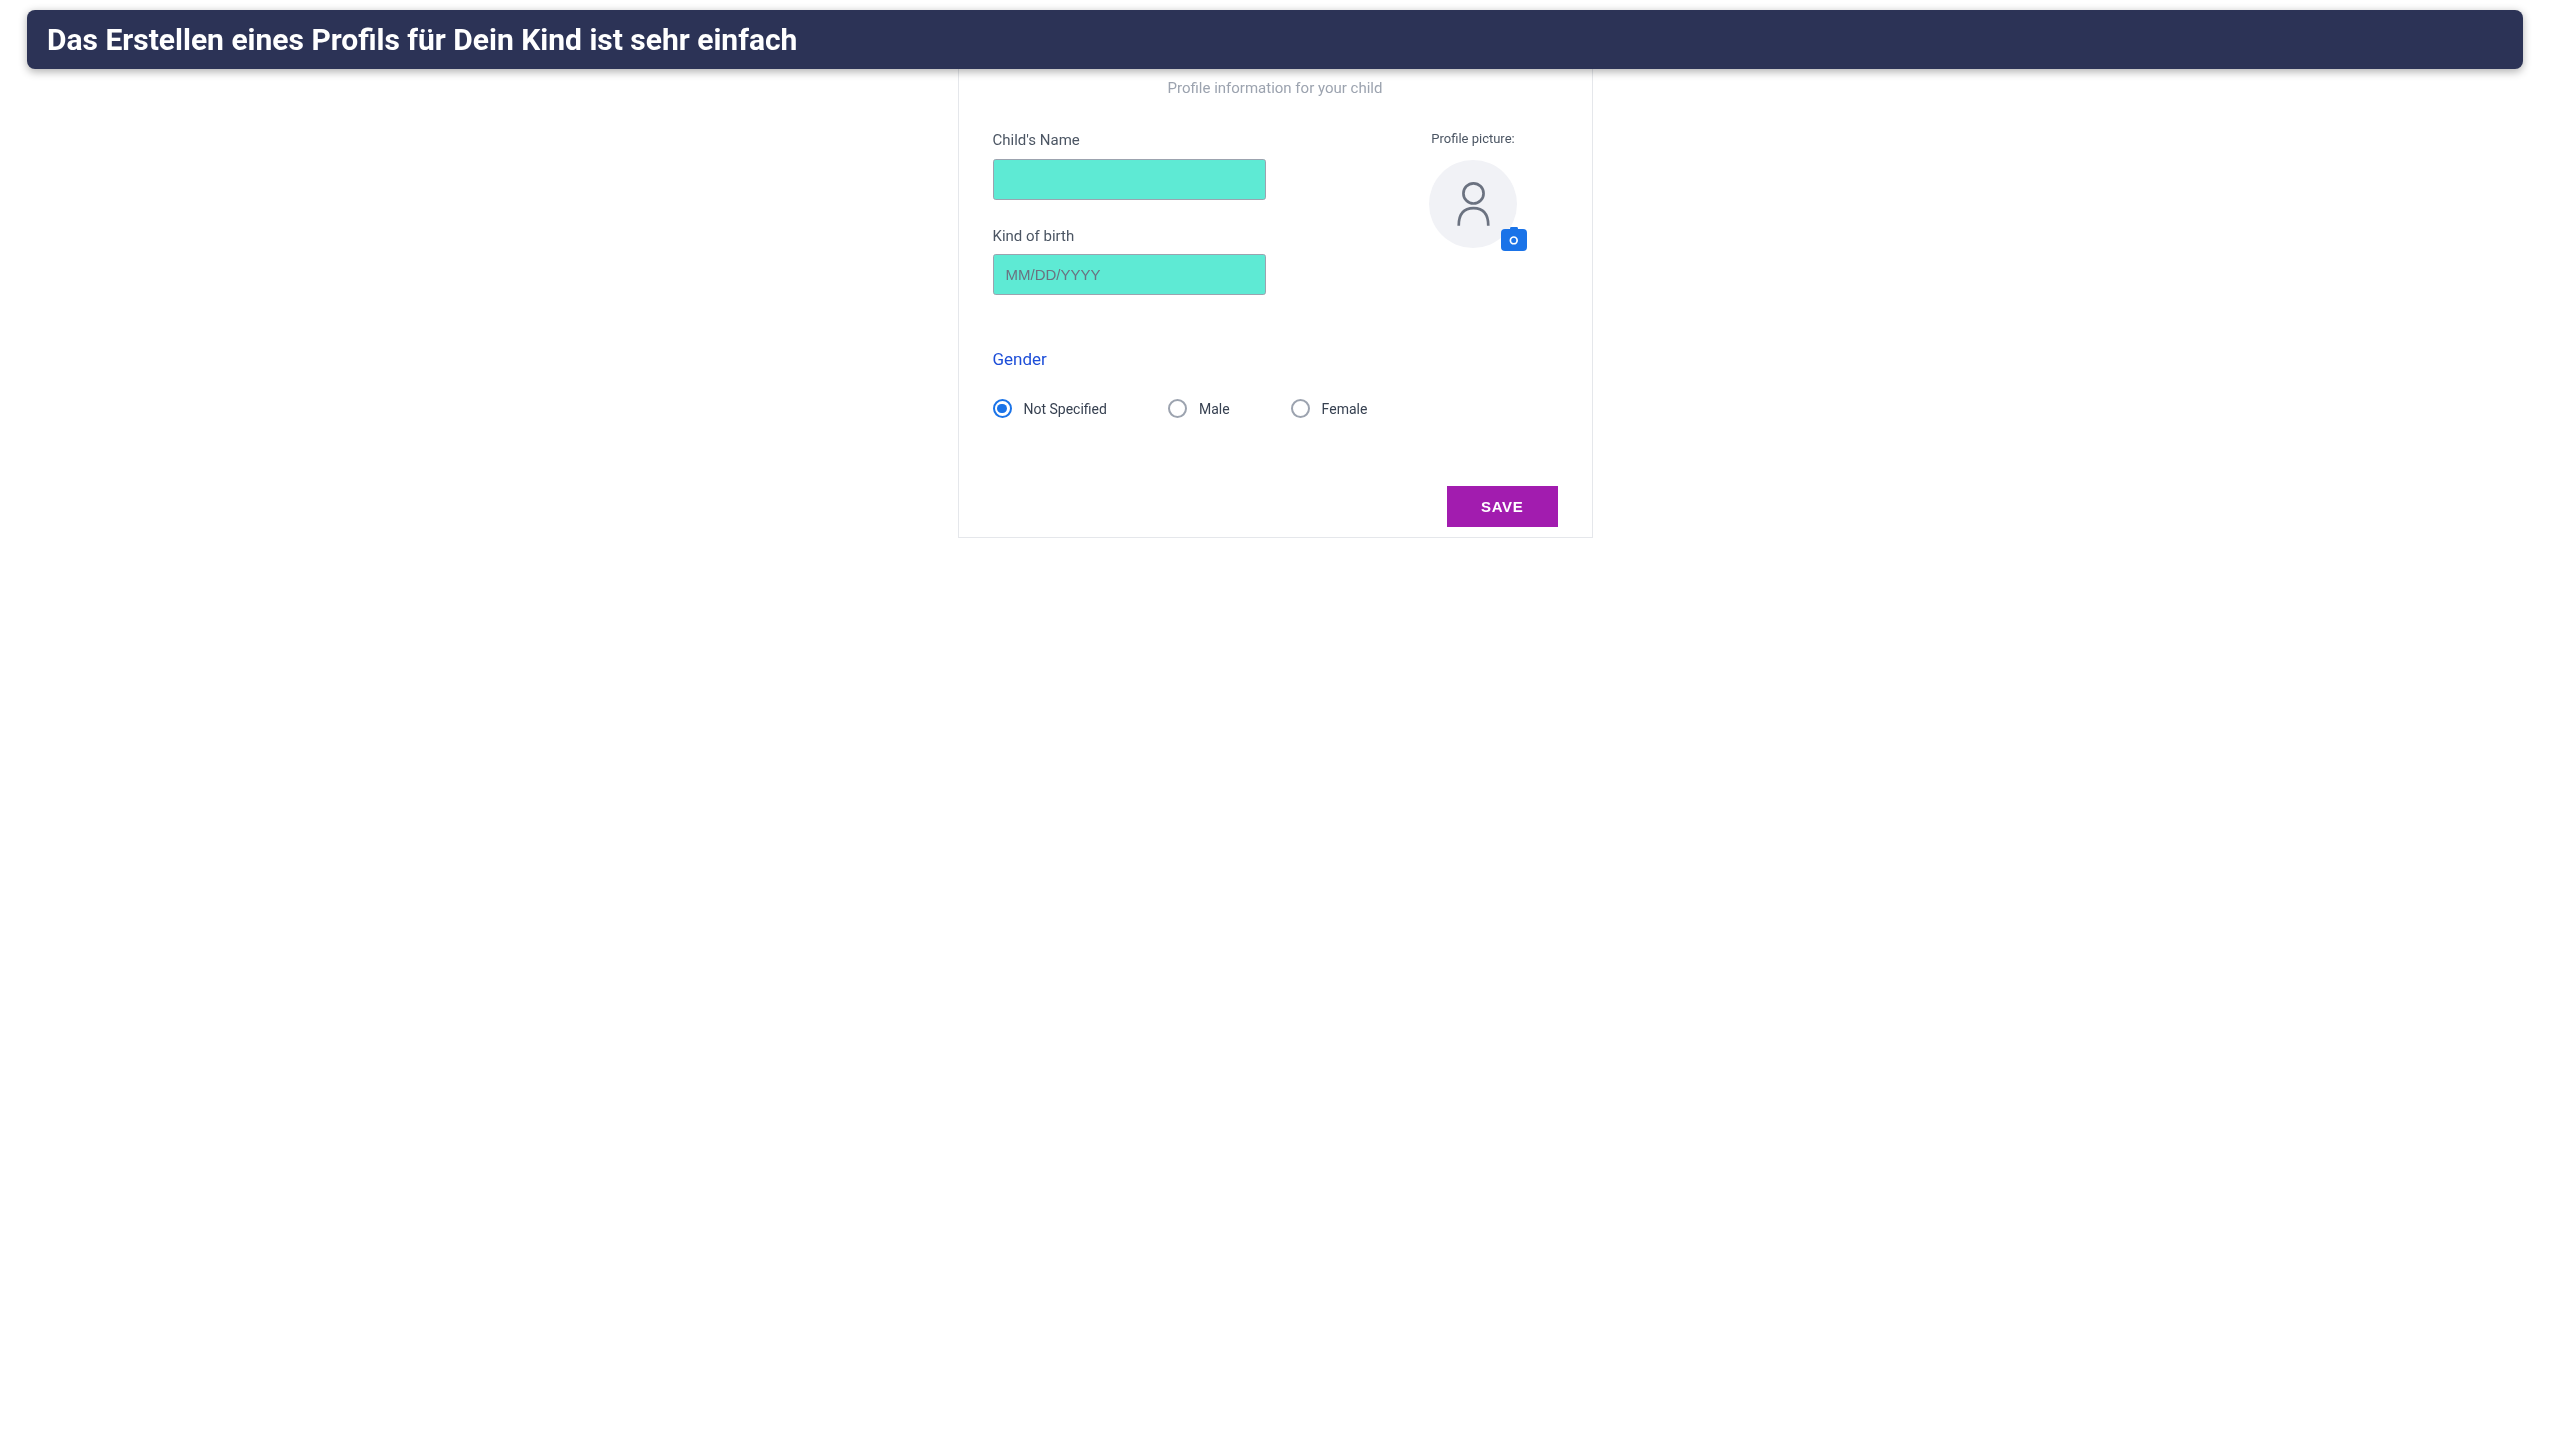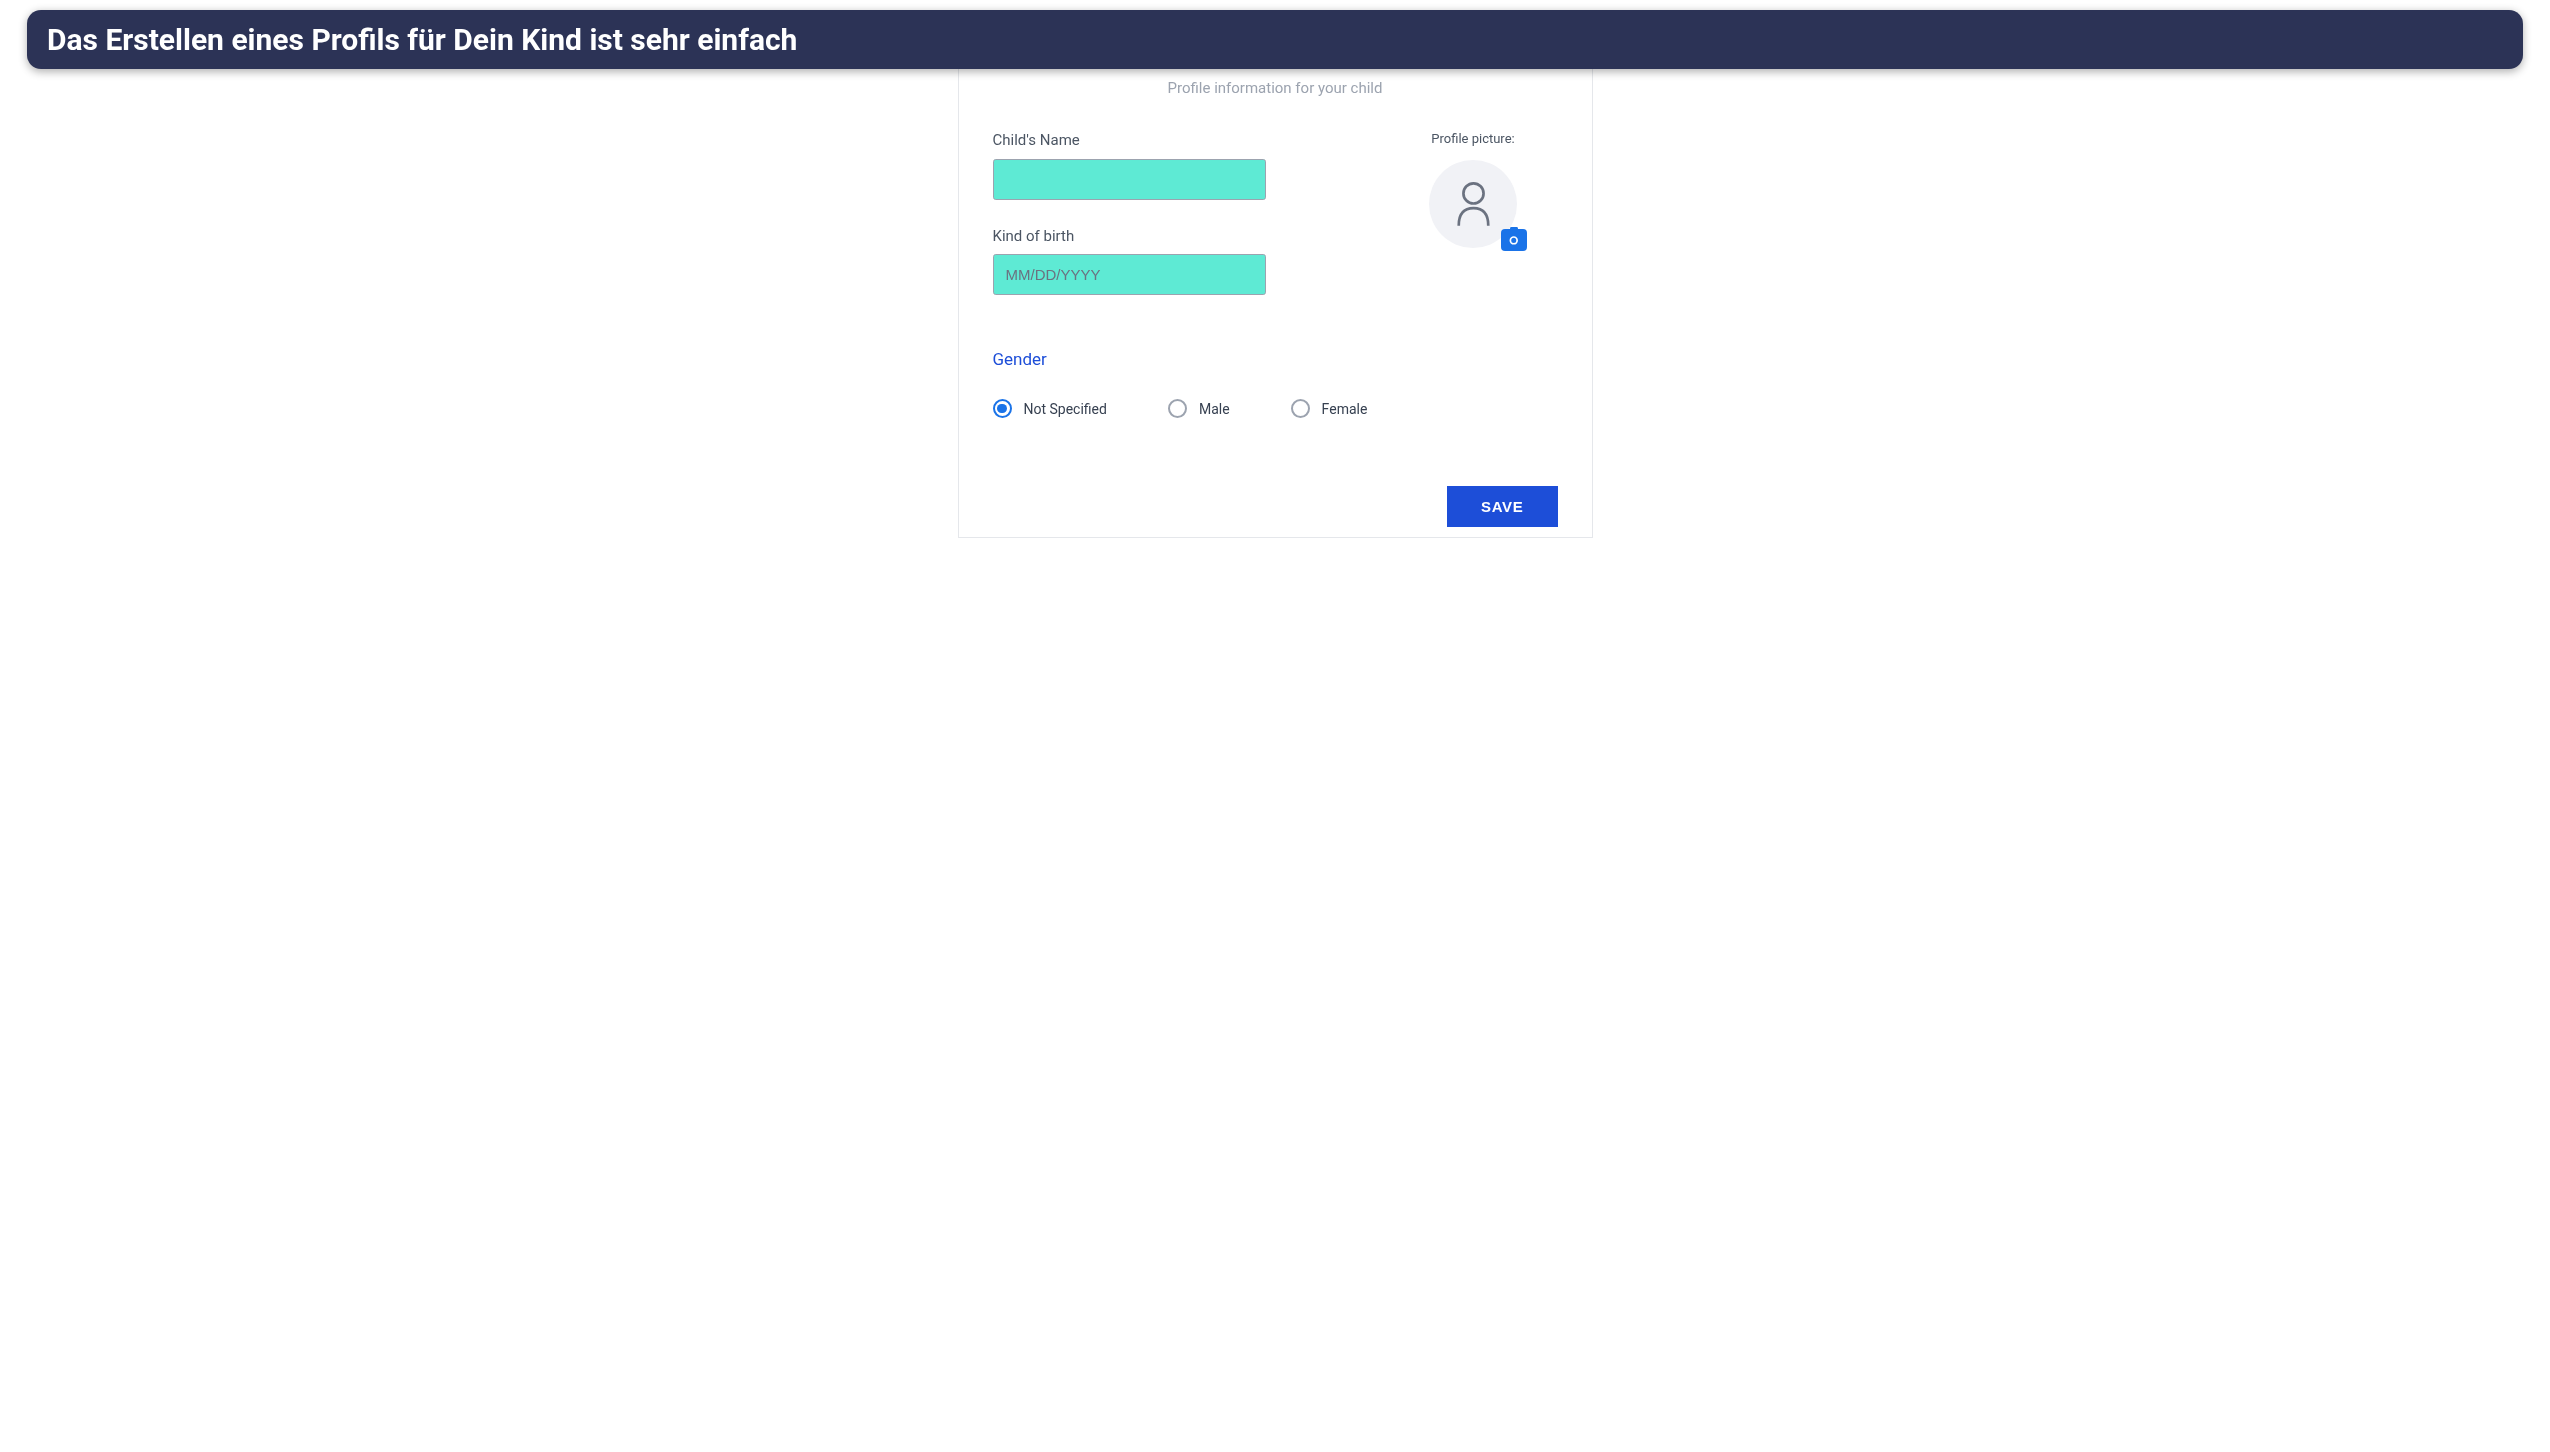--- a/index.html
+++ b/index.html
@@ -12,21 +12,21 @@
       background: #ffffff;
       padding: 0;
     }
     .banner {
       background: #2c3356;
       color: #ffffff;
       font-size: 30px;
       font-weight: 700;
       padding: 12px 20px;
       margin: 10px 27px 0 27px;
-      border-radius: 14px;
+      border-radius: 8px;
       box-shadow: 0 2.7px 8px rgba(0,0,0,0.3);
       position: relative;
       z-index: 10;
     }
     .card {
       background: #ffffff;
       border: 0.7px solid #e5e7eb;
       border-top: none;
       width: 635px;
       margin: -10px auto 0 auto;
@@ -156,21 +156,21 @@
     .radio-label {
       color: #374151;
       font-size: 14px;
     }
     .save-row {
       display: flex;
       justify-content: flex-end;
       margin-top: 68px;
     }
     .save-button {
-      background: #1d4ed8;
+      background: #a21caf;
       color: #ffffff;
       border: none;
       font-size: 15px;
       font-weight: 700;
       padding: 12px 34px;
       cursor: pointer;
       letter-spacing: 0.7px;
     }
   </style>
 </head>

